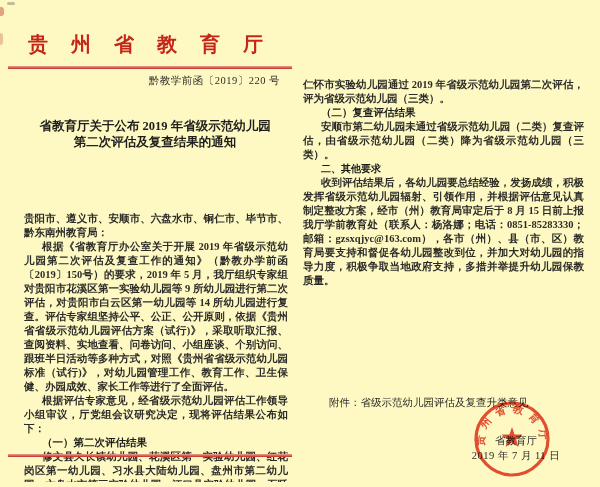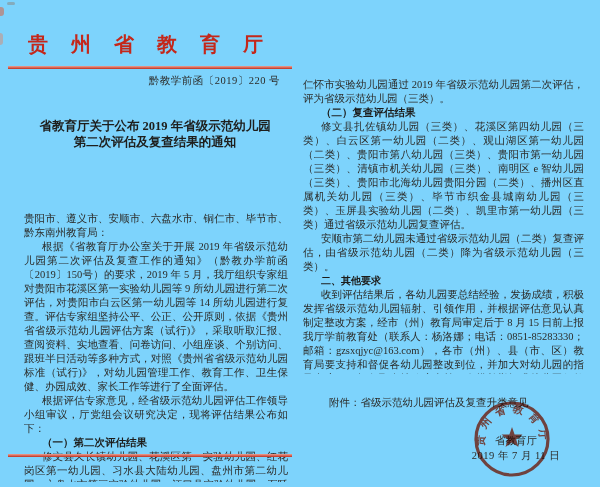--- a/index.html
+++ b/index.html
@@ -1,18 +1,18 @@
 <!DOCTYPE html>
 <html><head>
 <meta charset="utf-8">
 <style>
   html,body { margin:0; padding:0; background:#ffffff; }
   .canvas {
     position:relative; width:600px; height:487px;
-    background:#7dd3fc; overflow:hidden;
+    background:#fef9c3; overflow:hidden;
     font-family:"Liberation Serif","DejaVu Serif",serif;
     color:#2b2b28;
   }
   
   .agency {
     position:absolute; left:22px; top:31px; width:268px;
     font-size:20px; font-weight:bold; color:#c4271a;
     letter-spacing:23px; text-indent:6px; white-space:nowrap;
   }
   .rule-top {
@@ -28,21 +28,21 @@
     text-align:center; font-weight:bold; font-size:12.5px; line-height:16px;
     color:#1e1e1c;
   }
   .body-block {
     font-size:10.5px; line-height:14px; text-align:justify;
     overflow:hidden;
   }
   .body-left {
     position:absolute; left:24px; top:164px; width:264px; height:270px;margin-top:48px;
   }
-  .body-block p { margin:0; text-indent:18px; }
+  .body-block p { margin:0; text-indent:18px;font-weight:bold; }
   .body-block p.flush { text-indent:0; }
   .body-block p.h-black {
     font-weight:bold; color:#1c1c1a;
     font-family:"Liberation Sans","DejaVu Sans",sans-serif; font-size:10px;
   }
   .body-block p.h-kai { font-weight:bold; color:#1c1c1a; }
   .rule-bottom {
     position:absolute; left:8px; top:454px; width:284px; height:2.5px;
     background:linear-gradient(#eda092,#bf3121);
   }
@@ -101,21 +101,20 @@
       <p>修文县久长镇幼儿园、花溪区第一实验幼儿园、红花岗区第一幼儿园、习水县大陆幼儿园、盘州市第二幼儿园、六盘水市第三实验幼儿园、江口县实验幼儿园、石阡县实验幼儿园、</p>
     </div>
 
     <div class="rule-bottom"></div>
   </div>
 
   <div>
     <div class="body-block body-right">
       <p class="flush">仁怀市实验幼儿园通过 2019 年省级示范幼儿园第二次评估，评为省级示范幼儿园（三类）。</p>
       <p class="h-kai">（二）复查评估结果</p>
-      <p>修文县扎佐镇幼儿园（三类）、花溪区第四幼儿园（三类）、白云区第一幼儿园（二类）、观山湖区第一幼儿园（二类）、贵阳市第八幼儿园（三类）、贵阳市第一幼儿园（三类）、清镇市机关幼儿园（三类）、南明区 e 智幼儿园（三类）、贵阳市北海幼儿园贵阳分园（二类）、播州区直属机关幼儿园（三类）、毕节市织金县城南幼儿园（三类）、玉屏县实验幼儿园（二类）、凯里市第一幼儿园（三类）通过省级示范幼儿园复查评估。</p>
       <p>安顺市第二幼儿园未通过省级示范幼儿园（二类）复查评估，由省级示范幼儿园（二类）降为省级示范幼儿园（三类）。</p>
       <p class="h-black">二、其他要求</p>
       <p>收到评估结果后，各幼儿园要总结经验，发扬成绩，积极发挥省级示范幼儿园辐射、引领作用，并根据评估意见认真制定整改方案，经市（州）教育局审定后于 8 月 15 日前上报我厅学前教育处（联系人：杨洛娜；电话：0851-85283330；邮箱：gzsxqjyc@163.com），各市（州）、县（市、区）教育局要支持和督促各幼儿园整改到位，并加大对幼儿园的指导力度，积极争取当地政府支持，多措并举提升幼儿园保教质量。</p>
     </div>
 
     <p class="attachment">附件：省级示范幼儿园评估及复查升类意见</p>
 
     <div class="signer">省教育厅</div>
     <div class="sign-date">2019 年 7 月 11 日</div>
 

